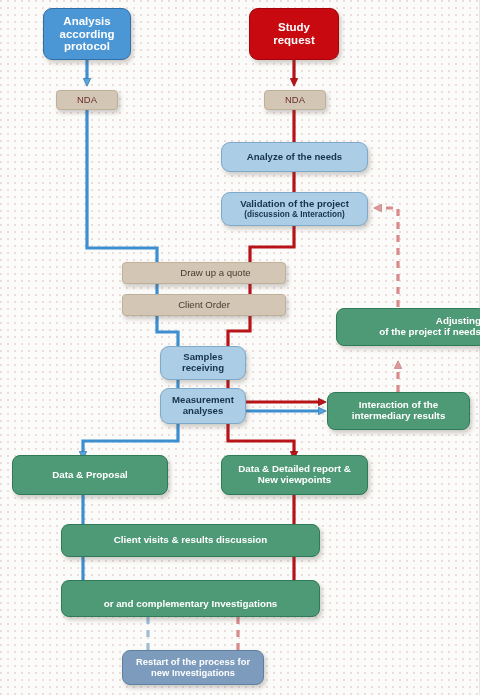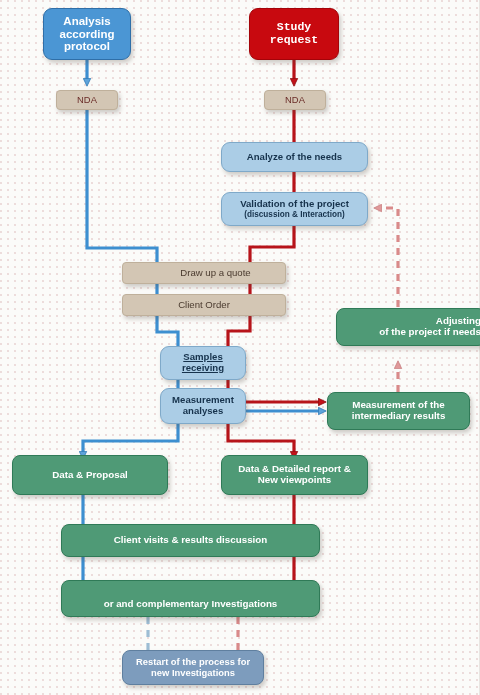--- a/index.html
+++ b/index.html
@@ -143,21 +143,21 @@
   </svg>
 
   <div class="node t-blue-dark" style="left:43px;top:8px;width:88px;height:52px;">
     <span class="lbl">
       <span>Analysis</span><br>
       <span>according</span><br>
       <span>protocol</span>
     </span>
   </div>
 
-  <div class="node t-red" style="left:249px;top:8px;width:90px;height:52px;font-family:Liberation Mono, monospace;">
+  <div class="node t-red" style="left:249px;top:8px;width:90px;height:52px;">
     <span class="lbl">
       <span>Study</span><br>
       <span>request</span>
     </span>
   </div>
 
   <div class="node t-tan t-nda" style="left:56px;top:90px;width:62px;height:20px;">
     <span class="lbl">NDA</span>
   </div>
 
@@ -177,21 +177,21 @@
   </div>
 
   <div class="node t-tan" style="left:122px;top:262px;width:164px;height:22px;padding-left:23px;">
     <span class="lbl">Draw up a quote</span>
   </div>
 
   <div class="node t-tan" style="left:122px;top:294px;width:164px;height:22px;">
     <span class="lbl">Client Order</span>
   </div>
 
-  <div class="node t-blue-light" style="left:160px;top:346px;width:86px;height:34px;text-decoration:underline;">
+  <div class="node t-blue-light" style="left:160px;top:346px;width:86px;height:34px;">
     <span class="lbl">
       <span>Samples</span><br>
       <span>receiving</span>
     </span>
   </div>
 
   <div class="node t-blue-light" style="left:160px;top:388px;width:86px;height:36px;">
     <span class="lbl">
       <span>Measurement</span><br>
       <span>analyses</span>
@@ -200,21 +200,21 @@
 
   <div class="node t-green" style="left:336px;top:308px;width:150px;height:38px;text-align:right;">
     <span class="lbl">
       <span>Adjusting</span><br>
       <span>of the project if needs</span>
     </span>
   </div>
 
   <div class="node t-green" style="left:327px;top:392px;width:143px;height:38px;">
     <span class="lbl">
-      <span>Measurement of the</span><br>
+      <span>Interaction of the</span><br>
       <span>intermediary results</span>
     </span>
   </div>
 
   <div class="node t-green" style="left:12px;top:455px;width:156px;height:40px;">
     <span class="lbl">Data &amp; Proposal</span>
   </div>
 
   <div class="node t-green" style="left:221px;top:455px;width:147px;height:40px;">
     <span class="lbl">

